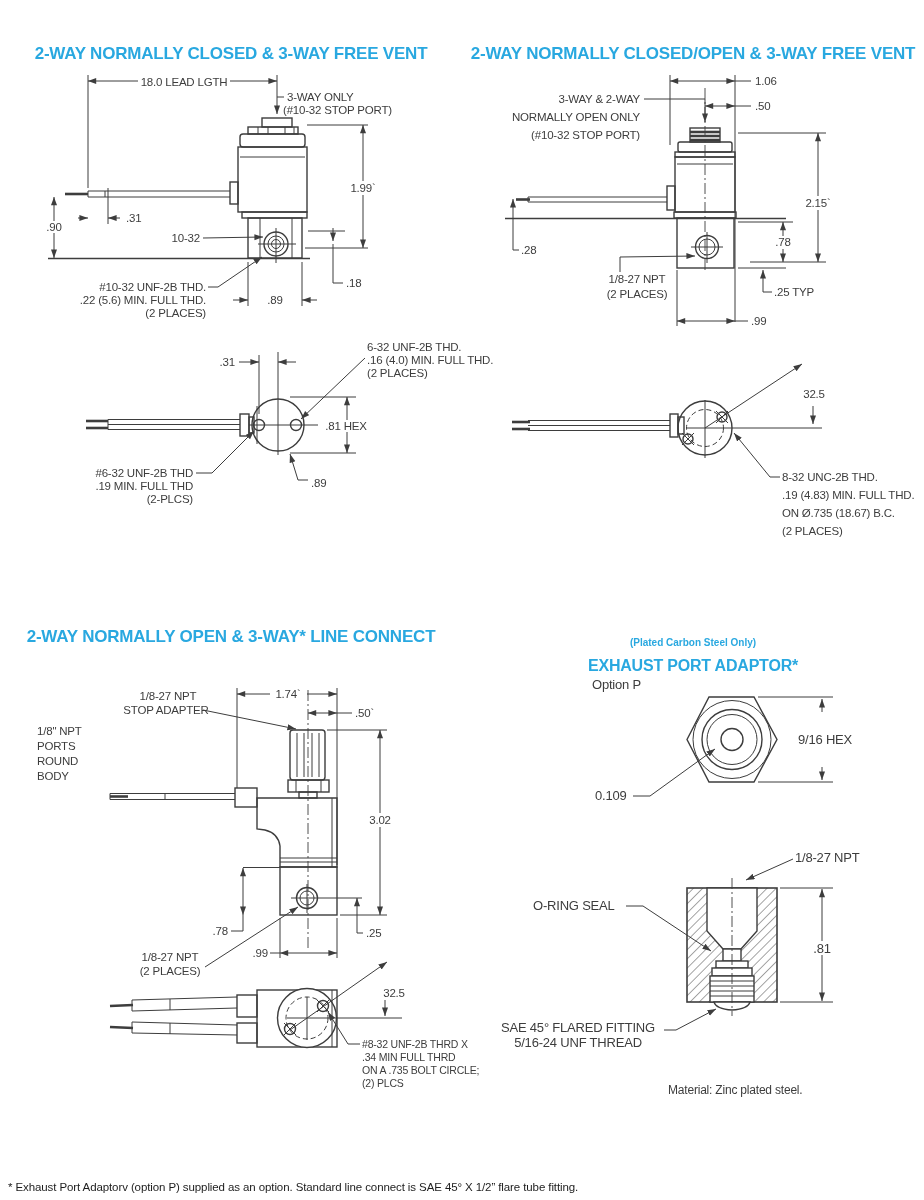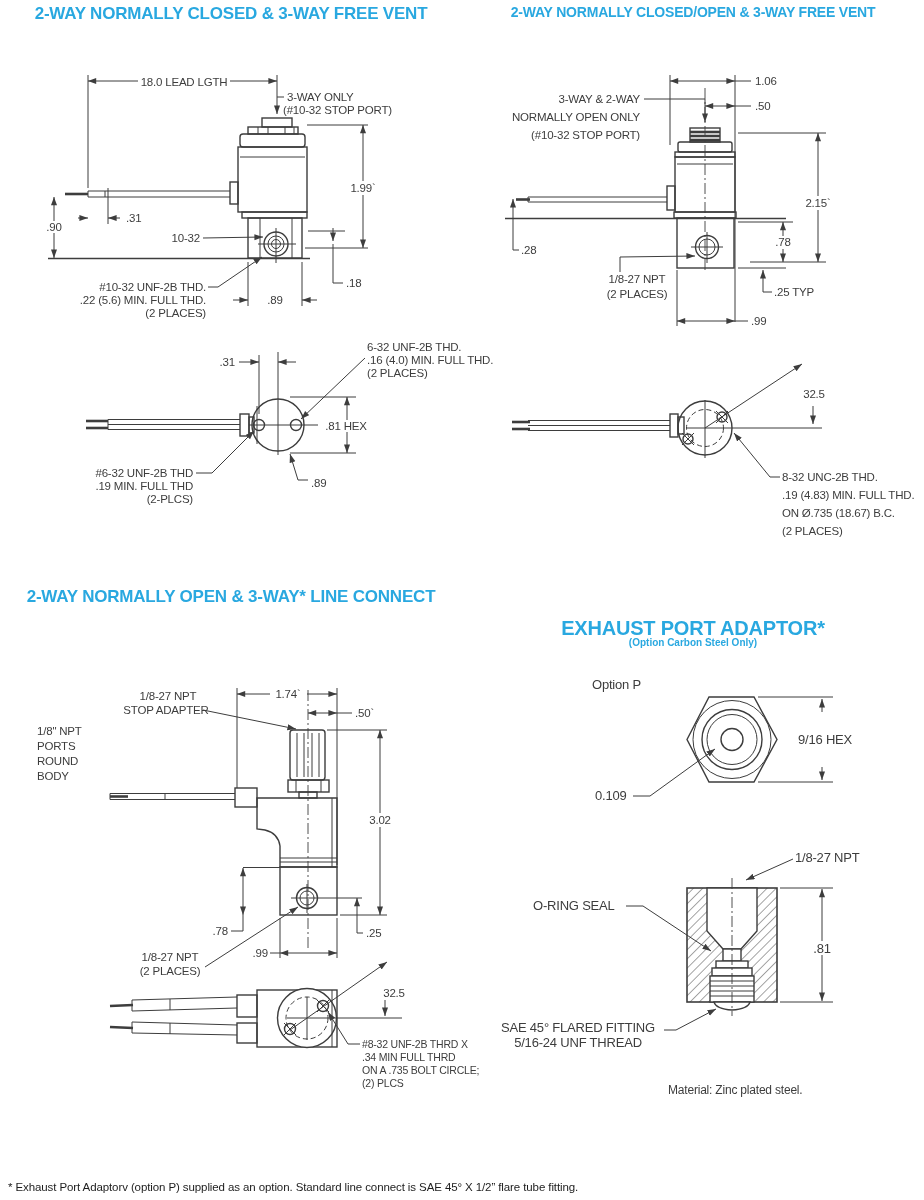--- a/index.html
+++ b/index.html
@@ -1,43 +1,43 @@
 <!DOCTYPE html>
 <html><head>
 <meta charset="utf-8">
 <style>
   html,body{margin:0;padding:0;background:#ffffff;}
   body{width:924px;height:1200px;position:relative;font-family:"Liberation Sans",sans-serif;}
   .canvas{position:absolute;left:0;top:0;}
   .title{position:absolute;color:#29a8e0;font-weight:bold;text-align:center;
-         font-size:17px;letter-spacing:-0.2px;white-space:nowrap;}
+         font-size:17px;letter-spacing:-0.2px;white-space:nowrap;margin-top:40px;}
   .subtitle{position:absolute;color:#29a8e0;font-weight:bold;text-align:center;
             font-size:10px;white-space:nowrap;}
   .footnote{position:absolute;left:8px;top:1181px;width:910px;color:#1d1d1d;
             font-size:11.5px;letter-spacing:-0.1px;}
   svg text{font-family:"Liberation Sans",sans-serif;fill:#3d3d3d;font-size:11.5px;letter-spacing:-0.2px;}
   svg .t10{font-size:10.5px;}
   svg .t13{font-size:13px;}
   svg .t12{font-size:12px;}
   .ln{stroke:#3d3d3d;stroke-width:1.4;fill:none;}
   .lw{stroke:#3d3d3d;stroke-width:1.4;fill:#fff;}
   .dim{stroke:#3d3d3d;stroke-width:1;fill:none;}
   .thk{stroke:#3d3d3d;stroke-width:2.6;fill:none;}
   .cl{stroke:#3d3d3d;stroke-width:.9;stroke-dasharray:11 3 2 3;fill:none;}
   .dsh{stroke:#3d3d3d;stroke-width:1;stroke-dasharray:5 3;fill:none;}
   .bg{fill:#ffffff;}
 </style>
 </head>
 <body>
 
 <div class="title" style="left:0;top:4px;width:462px;">2-WAY NORMALLY CLOSED &amp; 3-WAY FREE VENT</div>
-<div class="title" style="left:462px;top:4px;width:462px;font-size:14px;">2-WAY NORMALLY CLOSED/OPEN &amp; 3-WAY FREE VENT</div>
+<div class="title" style="left:462px;top:4px;width:462px;font-size:17px;">2-WAY NORMALLY CLOSED/OPEN &amp; 3-WAY FREE VENT</div>
 <div class="title" style="left:0;top:587px;width:462px;">2-WAY NORMALLY OPEN &amp; 3-WAY* LINE CONNECT</div>
-<div class="title" style="left:462px;top:617px;width:462px;font-size:20px;">EXHAUST PORT ADAPTOR*</div>
-<div class="subtitle" style="left:462px;top:637px;width:462px;">(Option Carbon Steel Only)</div>
+<div class="title" style="left:462px;top:617px;width:462px;font-size:16px;">EXHAUST PORT ADAPTOR*</div>
+<div class="subtitle" style="left:462px;top:637px;width:462px;">(Plated Carbon Steel Only)</div>
 
 <svg class="canvas" width="924" height="1200" viewBox="0 0 924 1200">
   <defs>
     <marker id="me" markerWidth="10" markerHeight="8" refX="8.6" refY="3" orient="auto" markerUnits="userSpaceOnUse">
       <path d="M0,0L8.6,3L0,6Z" fill="#3d3d3d"></path>
     </marker>
     <marker id="ms" markerWidth="10" markerHeight="8" refX="0.4" refY="3" orient="auto" markerUnits="userSpaceOnUse">
       <path d="M8.6,0L0.4,3L8.6,6Z" fill="#3d3d3d"></path>
     </marker>
     <pattern id="hp" patternUnits="userSpaceOnUse" width="6.5" height="6.5" patternTransform="rotate(45)">

